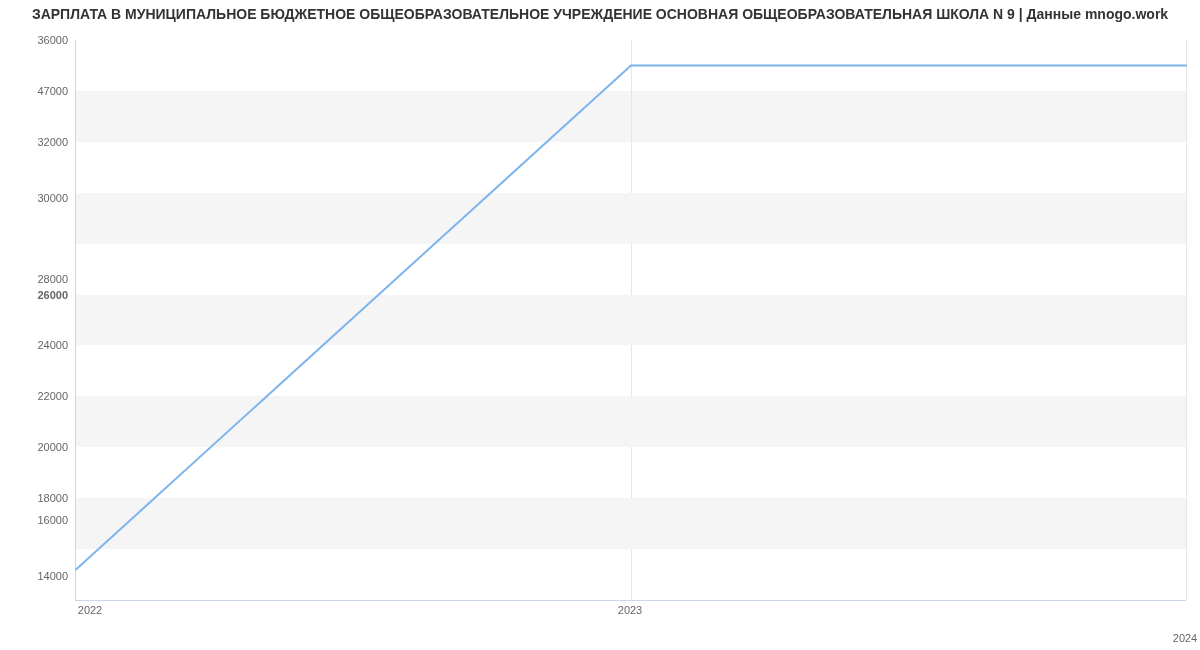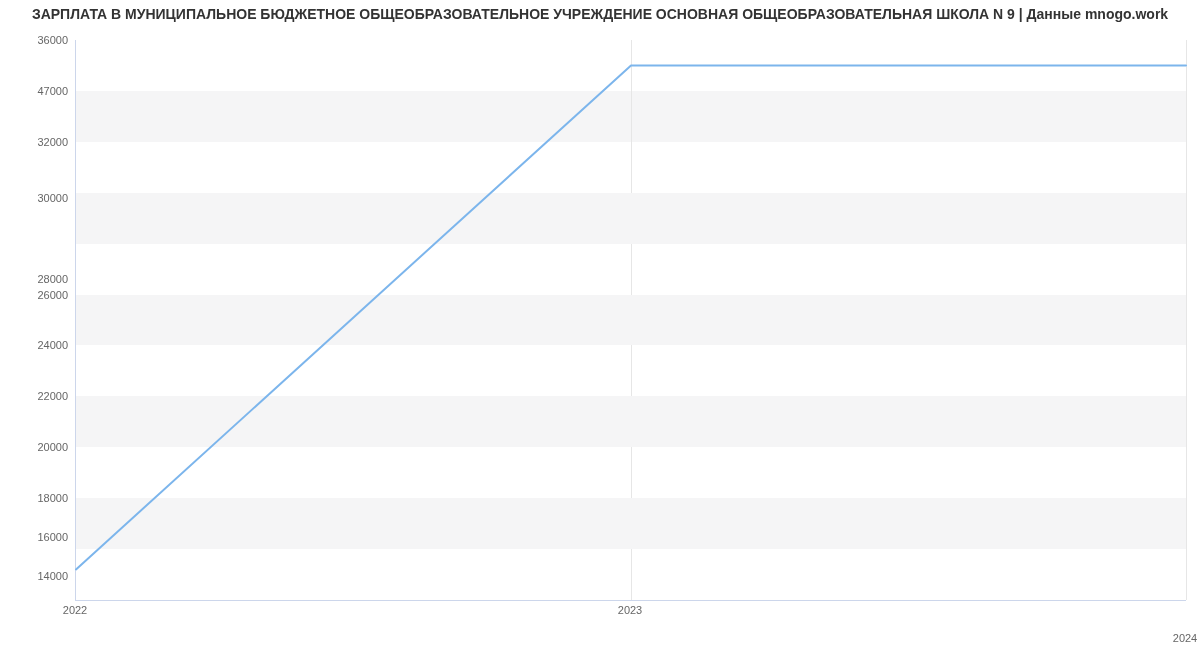--- a/index.html
+++ b/index.html
@@ -92,27 +92,27 @@
       <div class="gridline-x" style="left: 555px;"></div>
       <div class="band" style="top: 152.727px; height: 50.9091px;"></div>
       <div class="band" style="top: 254.545px; height: 50.9091px;"></div>
       <div class="band" style="top: 356.364px; height: 50.9091px;"></div>
       <div class="band" style="top: 458.182px; height: 50.9091px;"></div>
     <svg class="line" id="line-svg" preserveAspectRatio="none" viewBox="0 0 1110 560">
         <path d="M0.00 529.45 L555.00 25.45 L1110.00 25.45" stroke="#7cb5ec"></path>
       </svg>
   </div>
 <div class="y-tick-label" style="top: 576px;">14000</div>
-    <div class="y-tick-label" style="top: 537px;">16000</div>
+    <div class="y-tick-label" style="top: 520px;">16000</div>
     <div class="y-tick-label" style="top: 498.182px;">18000</div>
     <div class="y-tick-label" style="top: 447.273px;">20000</div>
     <div class="y-tick-label" style="top: 396.364px;">22000</div>
     <div class="y-tick-label" style="top: 345.455px; text-align: right;">24000</div>
-    <div class="y-tick-label" style="top: 294.545px;">26000</div>
+    <div class="y-tick-label" style="top: 294.545px; font-weight: bold;">26000</div>
     <div class="y-tick-label" style="top: 243.636px; margin-top: 35px;">28000</div>
     <div class="y-tick-label" style="top: 198px;">30000</div>
     <div class="y-tick-label" style="top: 141.818px;">32000</div>
     <div class="y-tick-label" style="top: 90.9091px;">47000</div>
     <div class="y-tick-label" style="top: 40px;">36000</div>
-    <div class="x-tick-label" style="left: 75px;">2022</div>
+    <div class="x-tick-label" style="left: 90px;">2022</div>
     <div class="x-tick-label" style="left: 630px;">2023</div>
     <div class="x-tick-label" style="left: 1185px; margin-top: 28px;">2024</div>
   </div>
 
 </body></html>

